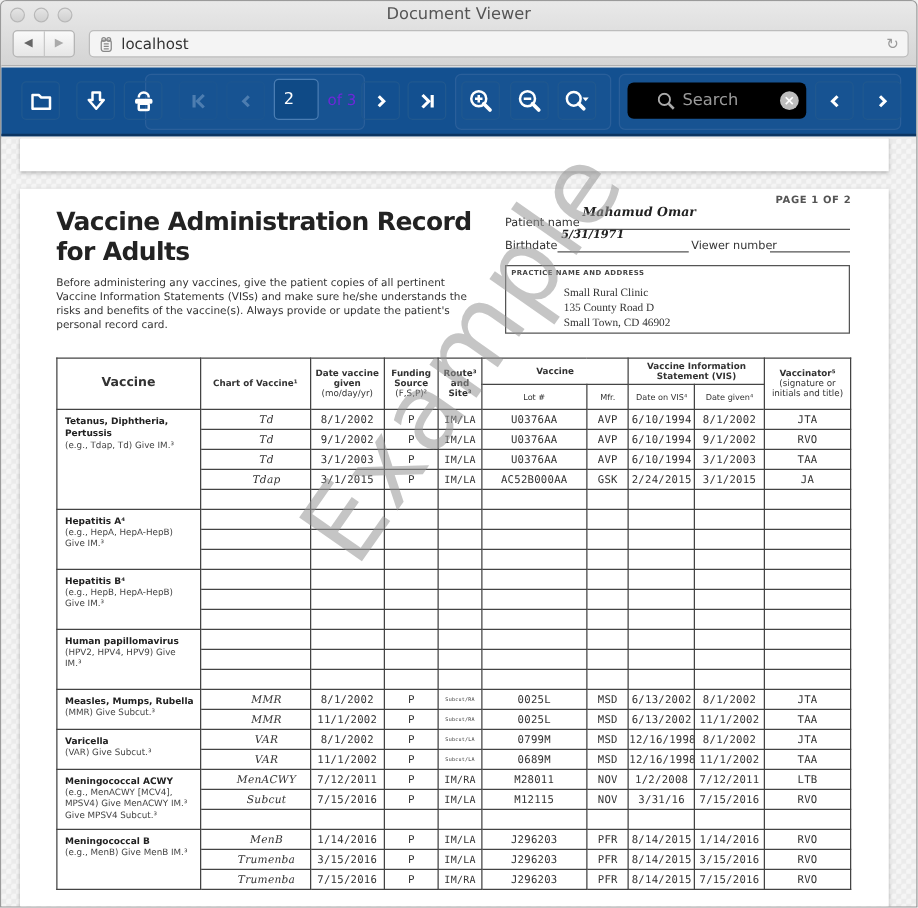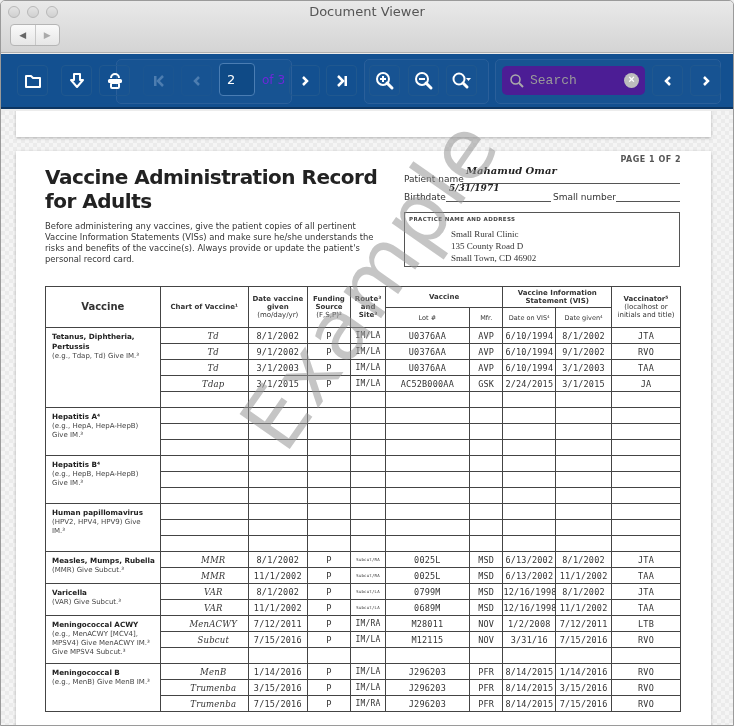--- a/index.html
+++ b/index.html
@@ -19,21 +19,21 @@
   .urlbar .reload { position: absolute; right: 7px; top: 3px; font-size: 12px; color: #9a9a9a; }
 
   
   .toolbar { position: absolute; left: 0; top: 53px; width: 100%; height: 55px; background: #135090; border-bottom: 2px solid #0c3562; }
   .tgroup { position: absolute; top: 5px; height: 45px; border: 1px solid #2a5f9a; border-radius: 5px; background: rgba(255,255,255,0.02); }
   .tbtn { position: absolute; top: 11px; width: 31px; height: 31px; border: 1px solid #20588f; border-radius: 4px; display: flex; align-items: center; justify-content: center; cursor: pointer; }
   .tbtn svg { display: block; }
   .tbtn.dim { opacity: 0.45; }
   .pageinput { position: absolute; left: 218px; top: 62px; width: 36px; height: 33px; border: 1px solid #4a7db3; border-radius: 4px; background: #0f4a86; color: #fff; font-size: 13px; padding-left: 7px; display: flex; align-items: center; }
   .pagetotal { position: absolute; left: 261px; top: 72px; color: #6d28d9; font-size: 12px; }
-  .searchbox { position: absolute; left: 501px; top: 65px; width: 143px; height: 29px; background: #4c1d95; border-radius: 5px; display: flex; align-items: center; padding-left: 8px; font-family: Liberation Mono, monospace; }
+  .searchbox { position: absolute; left: 501px; top: 65px; width: 143px; height: 29px; background: #000000; border-radius: 5px; display: flex; align-items: center; padding-left: 24px; }
   .searchbox .ph { font-size: 13px; color: #9a9a9a; margin-left: 6px; }
   .searchbox .clear { position: absolute; right: 6px; top: 7px; width: 15px; height: 15px; border-radius: 50%; background: #bdbdbd; color: #fff; font-size: 11px; line-height: 15px; text-align: center; font-weight: bold; }
 
   
   .viewer { position: absolute; left: 0; top: 110px; width: 732px; height: 616px; overflow: hidden;
     background-color: #ebebeb;
     background-image: linear-gradient(45deg, rgba(255,255,255,0.5) 25%, transparent 25%, transparent 75%, rgba(255,255,255,0.5) 75%), linear-gradient(45deg, rgba(255,255,255,0.5) 25%, transparent 25%, transparent 75%, rgba(255,255,255,0.5) 75%);
     background-size: 8px 8px; background-position: 0 0, 4px 4px; }
   .page-prev { position: absolute; left: 15px; top: -4px; width: 695px; height: 30px; background: #fff; box-shadow: 0 1px 3px rgba(0,0,0,0.25); }
   .page { position: absolute; left: 15px; top: 40px; width: 695px; height: 640px; background: #fff; box-shadow: 0 1px 3px rgba(0,0,0,0.25); }
@@ -81,20 +81,32 @@
     </div>
     <div class="wintitle">Document Viewer</div>
     <div class="navbtns">
       <div>
           <span>◀</span>
         </div>
       <div>
           <span>▶</span>
         </div>
     </div>
+    <div class="urlbar">
+      <svg class="site-icon" viewBox="0 0 12 13" width="12" height="13">
+          <rect x="2" y="3" width="8" height="9" rx="2" fill="none" stroke="#888" stroke-width="1"></rect>
+          <circle cx="4" cy="2.5" r="1.5" fill="none" stroke="#888"></circle>
+          <circle cx="8" cy="2.5" r="1.5" fill="none" stroke="#888"></circle>
+          <line x1="4" y1="6" x2="8" y2="6" stroke="#888"></line>
+          <line x1="4" y1="8" x2="8" y2="8" stroke="#888"></line>
+          <line x1="4" y1="10" x2="8" y2="10" stroke="#888"></line>
+        </svg>
+      <span>localhost</span>
+      <span class="reload">↻</span>
+    </div>
   </div>
 
   <div class="toolbar">
     <div class="tgroup" style="left:115px;width:176px;"></div>
     <div class="tgroup" style="left:363px;width:125px;"></div>
     <div class="tgroup" style="left:494px;width:226px;"></div>
   </div>
 
   <div class="tbtn" style="left:16px;top:64px;">
     <svg width="18" height="16" viewBox="0 0 18 16">
@@ -188,21 +200,21 @@
       <div class="doc-intro">Before administering any vaccines, give the patient copies of all pertinent Vaccine Information Statements (VISs) and make sure he/she understands the risks and benefits of the vaccine(s). Always provide or update the patient's personal record card.</div>
 
       <span class="pfield" style="left:388px;top:23px;">Patient name</span>
       <div class="pline" style="left:446px;top:32px;width:218px;"></div>
       <span class="hand-val" style="left:450px;top:14px;">Mahamud Omar</span>
 
       <span class="pfield" style="left:388px;top:41px;">Birthdate</span>
       <div class="pline" style="left:430px;top:50px;width:105px;"></div>
       <span class="hand-val" style="left:433px;top:32px;font-size:9px;">5/31/1971</span>
 
-      <span class="pfield" style="left:537px;top:41px;">Small number</span>
+      <span class="pfield" style="left:537px;top:41px;">Viewer number</span>
       <div class="pline" style="left:600px;top:50px;width:64px;"></div>
 
       <div class="practice">
         <div class="plbl">PRACTICE NAME AND ADDRESS</div>
         <div class="addr">
           <div>Small Rural Clinic</div>
           <div>135 County Road D</div>
           <div>Small Town, CD 46902</div>
         </div>
       </div>
@@ -222,21 +234,21 @@
         </colgroup>
         <thead>
           <tr class="outer-top">
             <th rowspan="2" class="big">Vaccine</th>
             <th rowspan="2">Chart of Vaccine¹</th>
             <th rowspan="2"><span>Date vaccine given</span><br><span class="sub">(mo/day/yr)</span></th>
             <th rowspan="2"><span>Funding Source</span><br><span class="sub">(F,S,P)²</span></th>
             <th rowspan="2">Route³ and Site³</th>
             <th colspan="2">Vaccine</th>
             <th colspan="2">Vaccine Information Statement (VIS)</th>
-            <th rowspan="2"><span>Vaccinator⁵</span><br><span class="sub">(localhost or initials and title)</span></th>
+            <th rowspan="2"><span>Vaccinator⁵</span><br><span class="sub">(signature or initials and title)</span></th>
           </tr>
           <tr class="hsub">
             <th>Lot #</th>
             <th>Mfr.</th>
             <th>Date on VIS⁴</th>
             <th>Date given⁴</th>
           </tr>
         </thead>
         <tbody id="rec-body">
             <tr class="sep">

